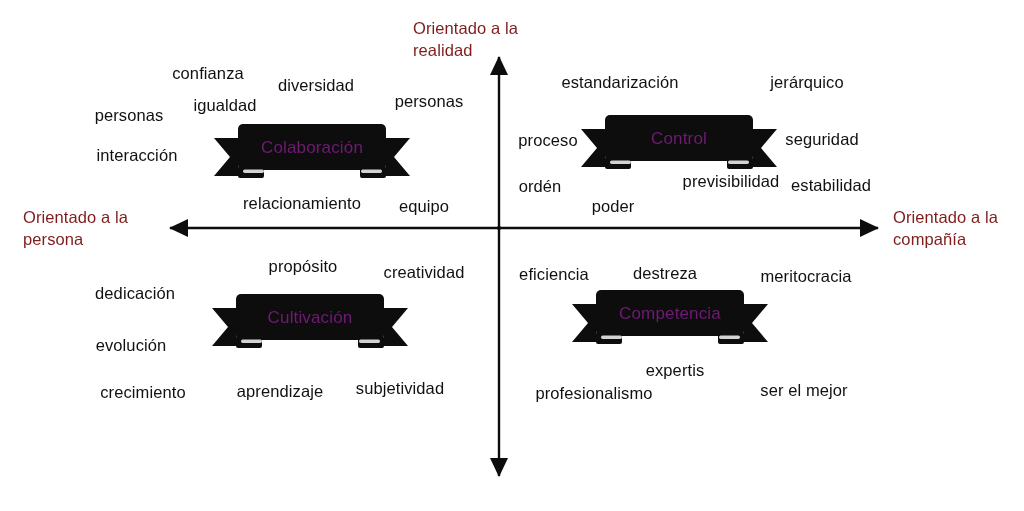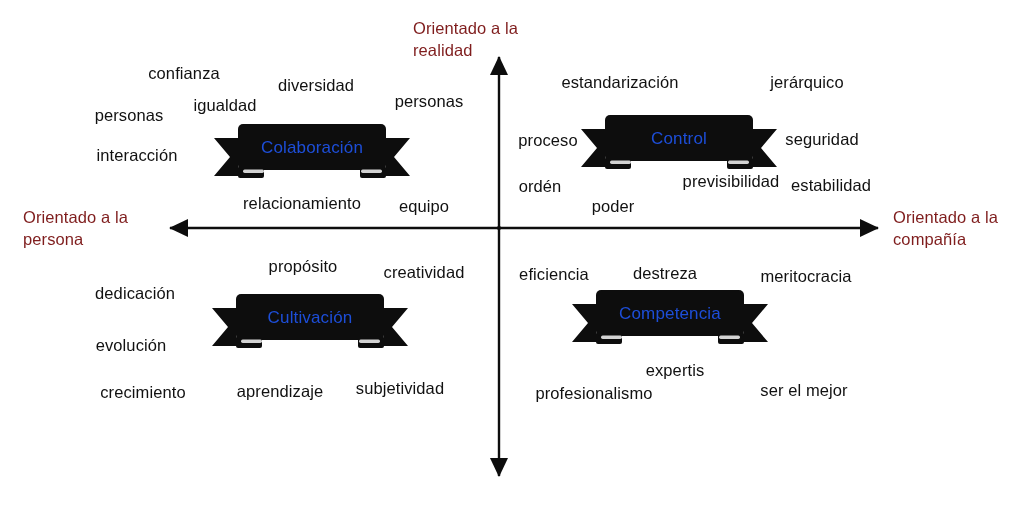--- a/index.html
+++ b/index.html
@@ -44,21 +44,21 @@
   .ribbon{
     position:absolute;
     transform:translate(-50%,-50%);
   }
   .ribbon svg{display:block;overflow:visible;}
   .ribbon-text{
     position:absolute;
     left:50%;
     top:42%;
     transform:translate(-50%,-50%);
-    color:#1d4ed8;
+    color:#701a75;
     font-size:17px;
     white-space:nowrap;
     letter-spacing:.15px;
     pointer-events:none;
   }
 </style>
 </head>
 <body>
 
 <div id="stage">
@@ -78,21 +78,21 @@
   </svg>
 
   <div class="axis-label" id="lbl-top">Orientado a la
 realidad</div>
   <div class="axis-label" id="lbl-left">Orientado a la
 persona</div>
   <div class="axis-label" id="lbl-right">Orientado a la
 compañía</div>
 
   <div id="quadrants">
-      <div class="term" style="left: 184px; top: 73px; text-align: center;">confianza</div>
+      <div class="term" style="left: 208px; top: 73px; text-align: center;">confianza</div>
       <div class="term" style="left: 316px; top: 85px;">diversidad</div>
       <div class="term" style="left: 225px; top: 105px;">igualdad</div>
       <div class="term" style="left: 429px; top: 101px;">personas</div>
       <div class="term" style="left: 129px; top: 115px;">personas</div>
       <div class="term" style="left: 137px; top: 155px;">interacción</div>
       <div class="term" style="left: 302px; top: 203px;">relacionamiento</div>
       <div class="term" style="left: 424px; top: 206px;">equipo</div>
       <div class="ribbon" style="left: 312px; top: 153px;">
   <svg width="200" height="62" viewBox="0 0 200 62" xmlns="http://www.w3.org/2000/svg">
 

